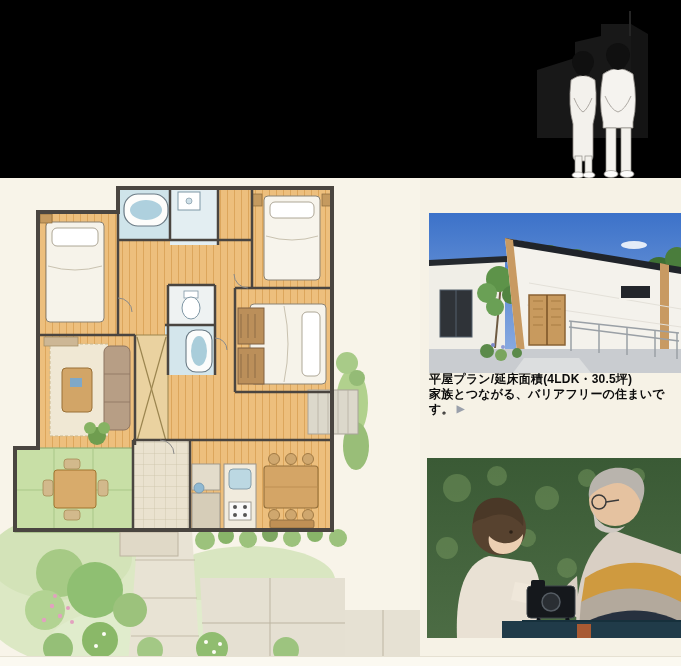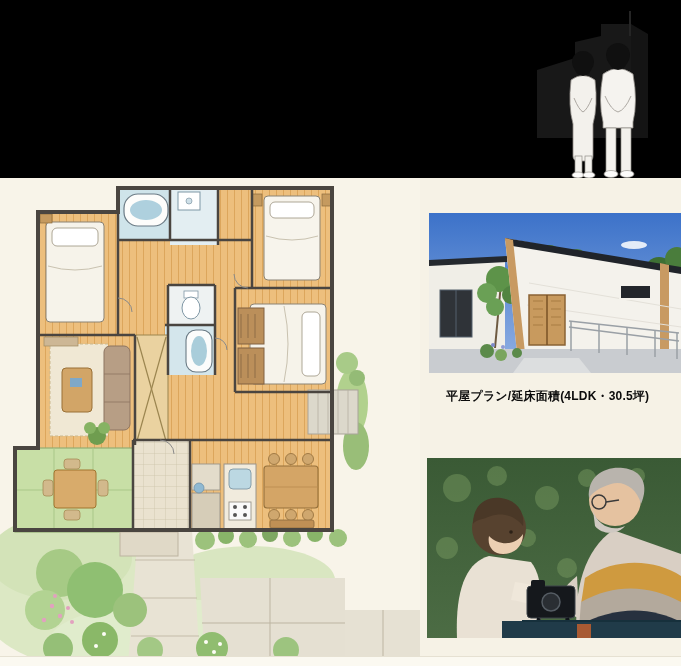--- a/index.html
+++ b/index.html
@@ -19,21 +19,21 @@
     position:absolute;left:0;top:178px;width:420px;height:488px;
   }
   .photo{position:absolute;overflow:hidden;background:#dfe3e8;}
   .photo-exterior{left:429px;top:213px;width:252px;height:160px;}
   .photo-family{left:427px;top:458px;width:254px;height:180px;}
   .caption{
     position:absolute;left:429px;top:372px;width:250px;
     color:#0b0b0b;font-size:12px;line-height:15px;font-weight:bold;
     letter-spacing:0.2px;
   }
-  .caption p{margin:17px;}
+  .caption p{margin:0;}
   .caption .arrow{
     display:inline-block;color:#9aa0ab;font-size:10px;margin-left:3px;
     transform:translateY(-1px);
   }
   .footer-strip{
     position:absolute;left:0;top:656px;width:681px;height:10px;
     background:#fbf9f1;border-top:1px solid #e6e1d2;box-sizing:border-box;
   }
   svg{display:block;}
 </style>
@@ -376,20 +376,21 @@
         <circle cx="72" cy="142" r="6" fill="#7aa55e"></circle>
       <circle cx="88" cy="140" r="5" fill="#5b8a4a"></circle>
       <circle cx="64" cy="132" r="2" fill="#7c89c9"></circle>
         <circle cx="74" cy="134" r="2" fill="#8f9bd4"></circle>
     </g>
   </svg>
 </div>
 
 <div class="caption">
   <p>平屋プラン/延床面積(4LDK・30.5坪)</p>
+  <p><span>家族とつながる、バリアフリーの住まいです。</span><span class="arrow">▶</span></p>
 </div>
 
 <div class="photo photo-family">
   <svg width="254" height="180" viewBox="0 0 254 180">
     <defs>
       <linearGradient id="forest" x1="0" y1="0" x2="0" y2="1">
         <stop offset="0" stop-color="#3a5a35"></stop>
           <stop offset="1" stop-color="#4c6c44"></stop>
       </linearGradient>
     </defs>

